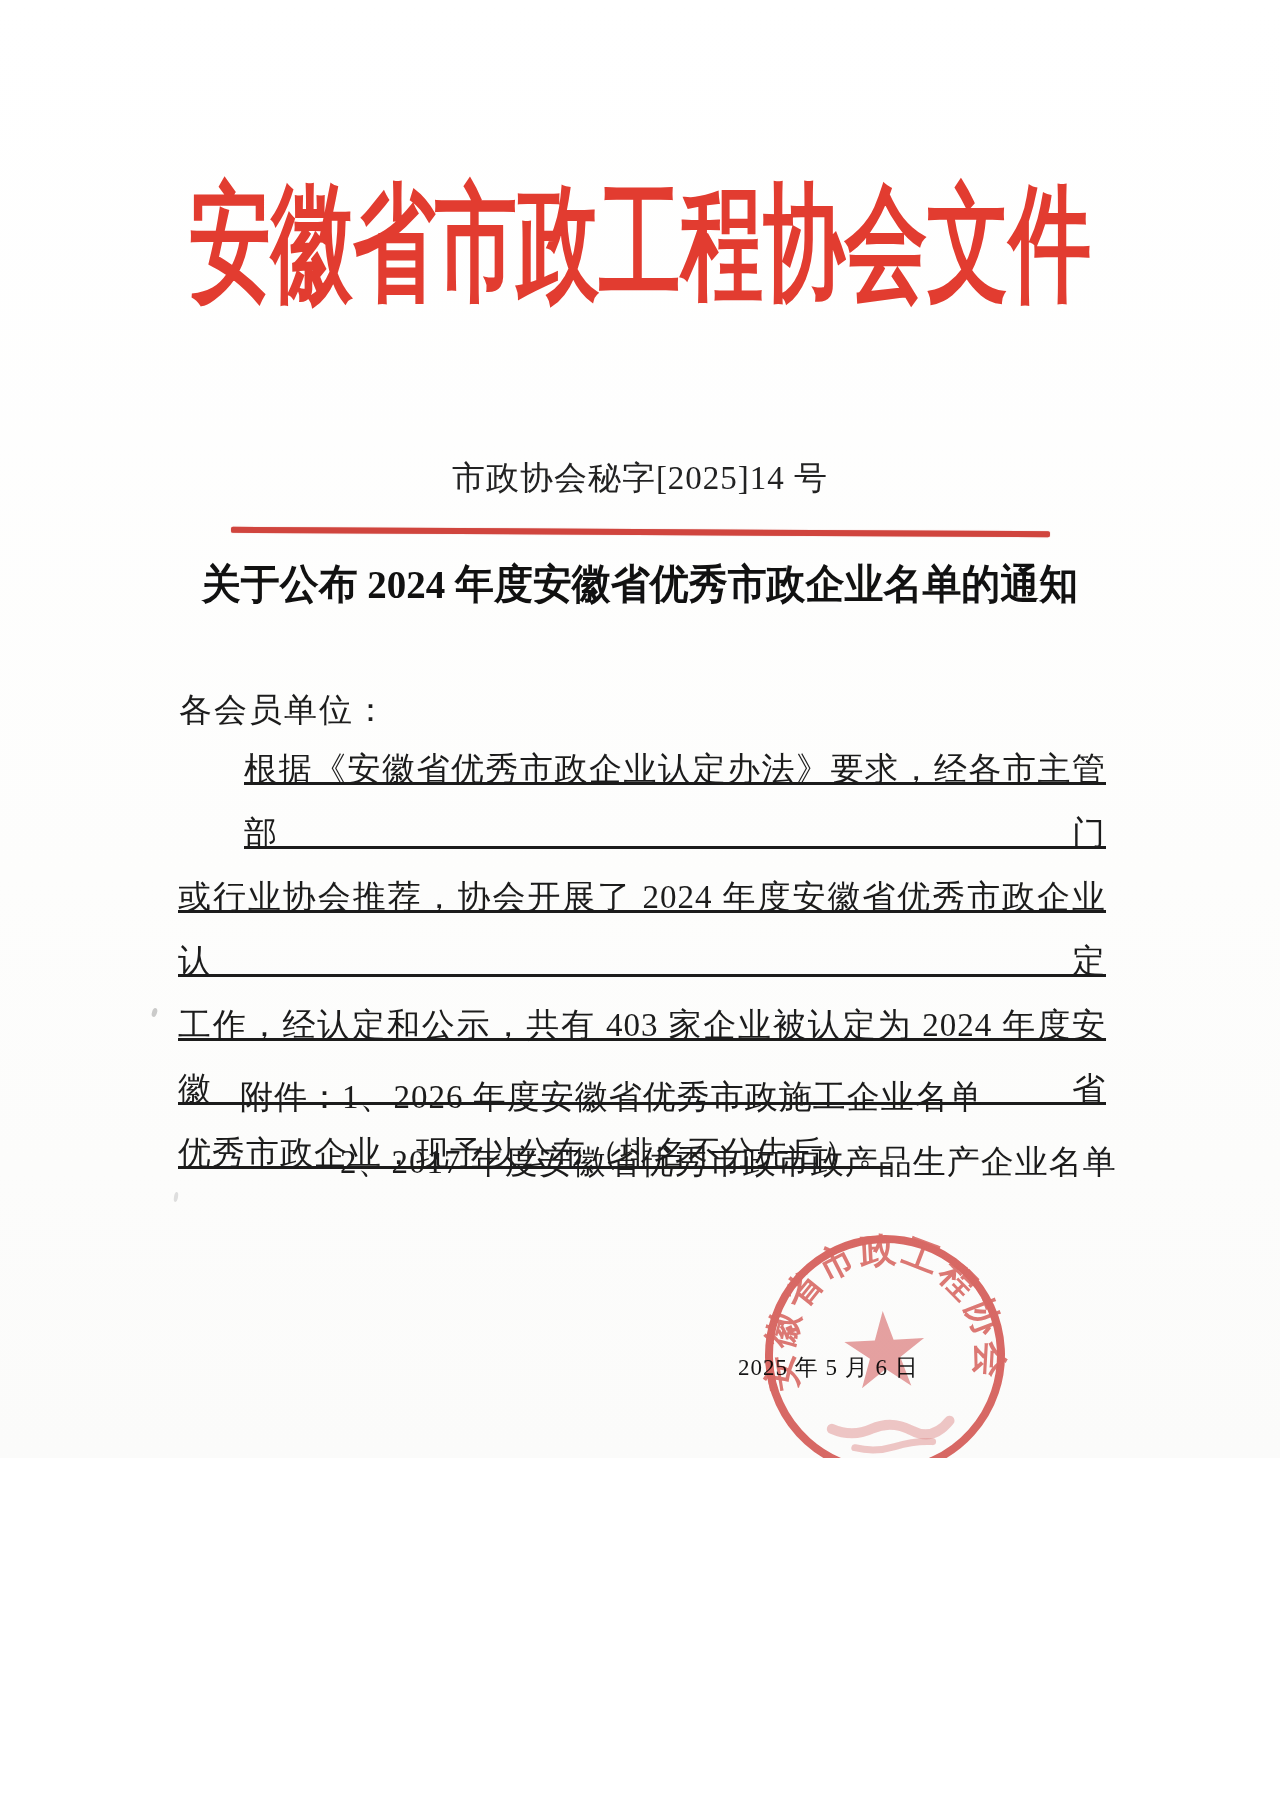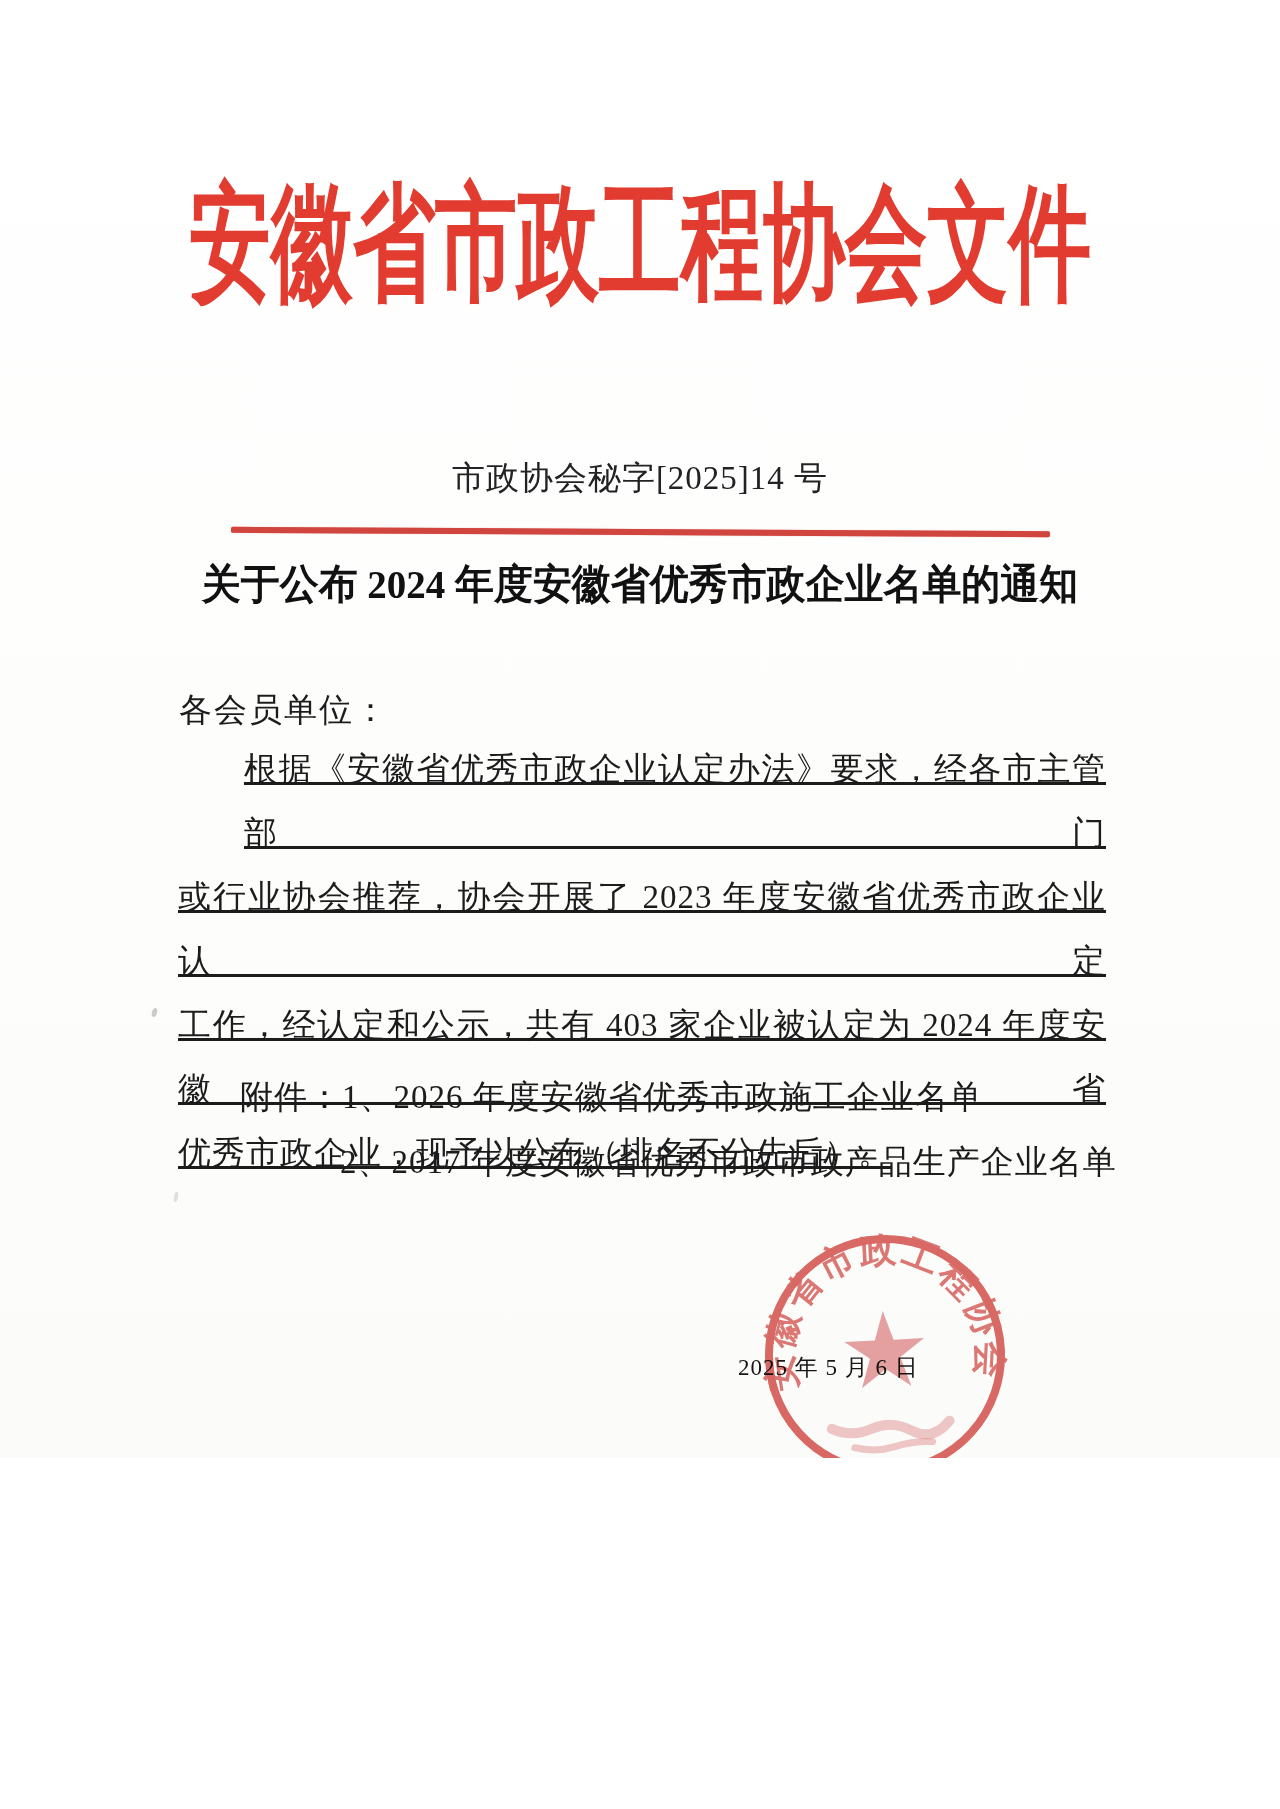--- a/index.html
+++ b/index.html
@@ -119,21 +119,21 @@
   <div class="doc-number">市政协会秘字[2025]14 号</div>
 
   <div class="red-rule"></div>
 
   <h1 class="doc-title">关于公布 2024 年度安徽省优秀市政企业名单的通知</h1>
 
   <div class="salutation">各会员单位：</div>
 
   <div class="body-block">
     <div class="body-line first">根据《安徽省优秀市政企业认定办法》要求，经各市主管部门</div>
-    <div class="body-line">或行业协会推荐，协会开展了 2023 年度安徽省优秀市政企业认定</div>
+    <div class="body-line">或行业协会推荐，协会开展了 2024 年度安徽省优秀市政企业认定</div>
     <div class="body-line">工作，经认定和公示，共有 403 家企业被认定为 2024 年度安徽省</div>
     <div class="body-line last">优秀市政企业，现予以公布（排名不分先后）。</div>
   </div>
 
   <div class="attach-block">
     <div class="attach-line-1"><span>附件：</span><span>1、2026 年度安徽省优秀市政施工企业名单</span></div>
     <div class="attach-line-2">2、2017 年度安徽省优秀市政市政产品生产企业名单</div>
   </div>
 
   <div class="doc-date">2025 年 5 月 6 日</div>

